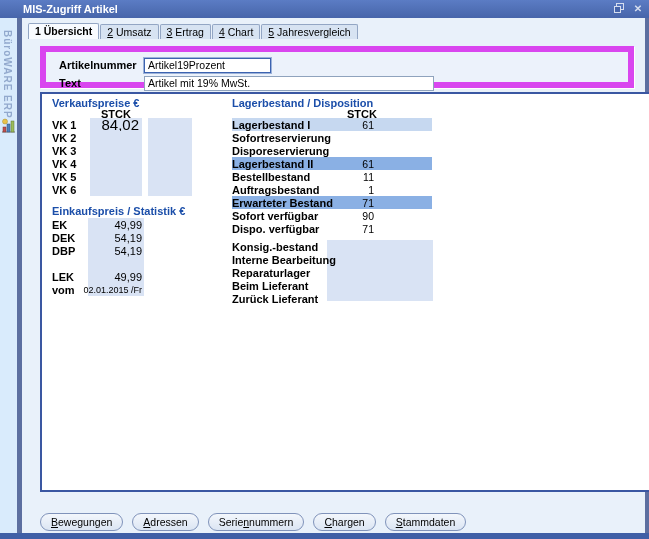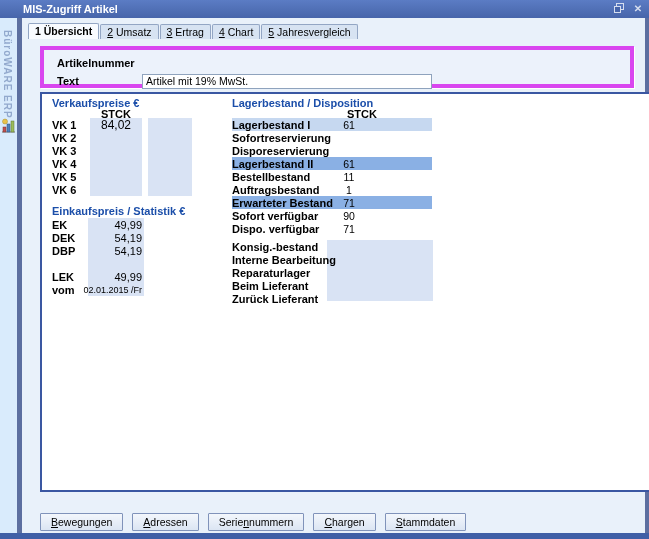--- a/index.html
+++ b/index.html
@@ -20,65 +20,65 @@
   .brand{position:absolute;left:2px;top:12px;writing-mode:vertical-rl;font-weight:bold;font-size:10px;color:#92a9cd;letter-spacing:1px;white-space:nowrap}
   .app-icon{position:absolute;left:1px;top:100px}
 
   
   .client{position:absolute;left:22px;top:18px;right:4px;bottom:6px;background:#e9f1fa}
   .tab-bar{position:absolute;left:6px;top:5px;display:flex;align-items:flex-end}
   .tab{height:15px;line-height:14px;padding:0 6px;margin-right:1px;background:#d7e3f2;border:1px solid #93a6c4;border-bottom:none;border-radius:2px 2px 0 0;font-size:10.5px;cursor:default;white-space:nowrap}
   .tab.active{background:#f8fbff;font-weight:bold;height:16px}
 
   
-  .form-box{position:absolute;left:18px;top:28px;width:594px;height:42px;border:4px solid #d946ef;box-shadow:1px 1px 0 #fff;background:#ecf2fb;padding:5px 0 0 13px}
+  .form-box{position:absolute;left:18px;top:28px;width:594px;height:42px;border:6px solid #d946ef;box-shadow:1px 1px 0 #fff;background:#ecf2fb;padding:5px 0 0 13px}
   .form-row{display:flex;height:16px;margin-bottom:2px;align-items:center}
   .form-label{width:85px;font-weight:bold}
   .form-input{height:15px;border:1px solid #8fa3bd;background:#fff;font-family:inherit;font-size:10.5px;padding:0 3px}
   .form-input.focused{width:127px;border:1px solid #3c63b0;box-shadow:0 0 0 1px rgba(60,99,176,.45)}
   .form-input.wide{width:290px}
 
   
   .panel{position:absolute;left:18px;top:74px;width:639px;height:400px;background:#fff;border:2px solid #3a57a2}
   .panel-inner{position:relative;width:100%;height:100%}
   .sec-title{position:absolute;font-weight:bold;color:#1b4ea9;white-space:nowrap}
   .stck{position:absolute;font-weight:bold;text-align:center}
   .lbl{font-weight:bold}
 
   
   .vk-table{position:absolute;left:10px;top:24px}
   .vk-row{display:flex;height:13px;align-items:center}
   .vk-label{width:38px}
-  .vk-cell{align-self:stretch;background:#d9e3f4;display:flex;align-items:center;justify-content:flex-end;padding-right:11px;font-size:12px}
+  .vk-cell{align-self:stretch;background:#d9e3f4;display:flex;align-items:center;justify-content:flex-end;padding-right:3px;font-size:15px}
   .c1{width:52px}.c2{width:44px}
   .vk-gap{width:6px}
 
   
   .ek-table{position:absolute;left:10px;top:124px}
   .ek-row{display:flex;height:13px;align-items:center}
   .ek-label{width:36px}
   .ek-cell{align-self:stretch;width:56px;background:#d9e3f4;display:flex;align-items:center;justify-content:flex-end;padding-right:2px;font-size:11px;white-space:nowrap}
   .ek-cell.small{font-size:9px}
 
   
   .lg-table{position:absolute;left:190px;top:24px;width:200px}
   .lg-row{position:relative;height:13px;display:flex;align-items:center}
   .lg-row.light{background:#c6d8f0}
   .lg-row.highlight{background:#8ab0e4}
   .lg-label{flex:1;white-space:nowrap}
-  .lg-val{position:absolute;right:58px;width:50px;text-align:center;font-size:10.5px}
+  .lg-val{position:absolute;right:58px;width:50px;text-align:right;font-size:10.5px}
 
   
   .loc-table{position:absolute;left:190px;top:146px;width:201px}
   .loc-block{position:absolute;left:95px;top:0;width:106px;height:61px;background:#d9e3f4}
   .loc-row{height:13px;display:flex;align-items:center;position:relative}
 
   
   .button-bar{position:absolute;left:18px;top:495px;display:flex;gap:9px}
-  .cmd{font-family:inherit;font-size:10.5px;height:18px;padding:0 10px;background:linear-gradient(180deg,#f3f7fc,#dbe5f3);border:1px solid #8093ba;border-radius:1px;cursor:default;white-space:nowrap}
+  .cmd{font-family:inherit;font-size:10.5px;height:18px;padding:0 10px;background:linear-gradient(180deg,#f3f7fc,#dbe5f3);border:1px solid #8093ba;border-radius:9px;cursor:default;white-space:nowrap}
 </style>
 </head>
 <body>
 
 <div class="window">
 
   <div class="titlebar">
     <span>MIS-Zugriff Artikel</span>
     <span class="win-controls">
       <span class="win-btn">
@@ -115,20 +115,21 @@
         <div class="tab active"><span>1</span> Übersicht</div>
         <div class="tab"><u>2</u> Umsatz</div>
         <div class="tab"><u>3</u> Ertrag</div>
         <div class="tab"><u>4</u> Chart</div>
         <div class="tab"><u>5</u> Jahresvergleich</div>
       </div>
 
     <div class="form-box">
       <div class="form-row">
         <span class="form-label">Artikelnummer</span>
+        <input class="form-input focused" value="Artikel19Prozent" style="">
       </div>
       <div class="form-row">
         <span class="form-label">Text</span>
         <input class="form-input wide" value="Artikel mit 19% MwSt." style="">
       </div>
     </div>
 
     <div class="panel">
       <div class="panel-inner">
 

